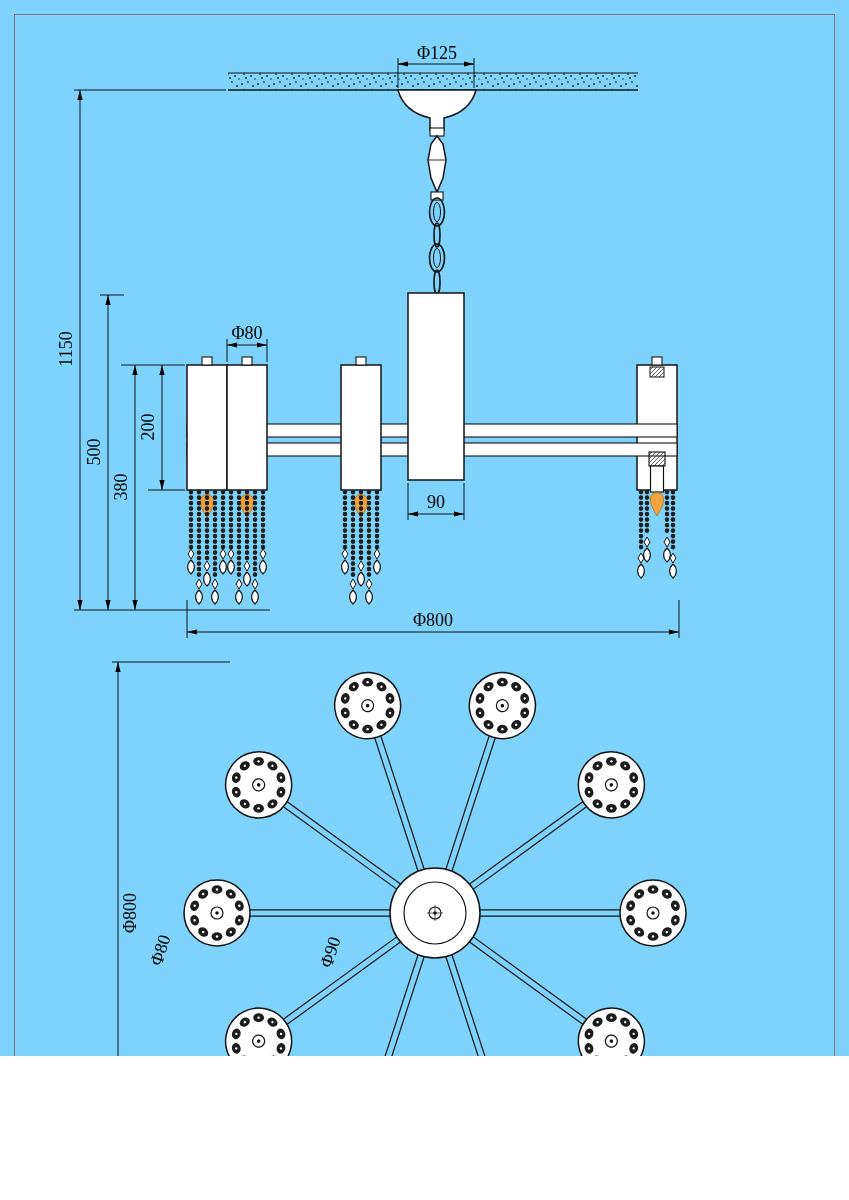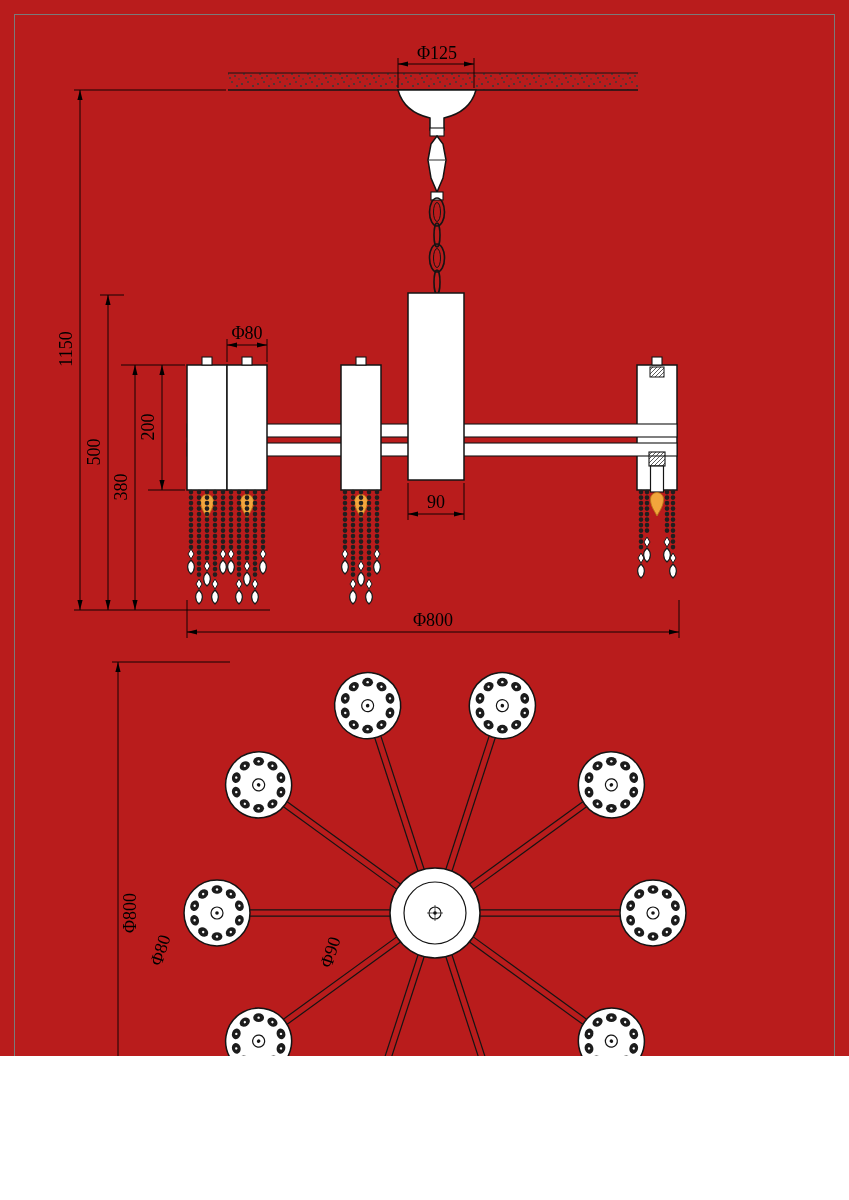--- a/index.html
+++ b/index.html
@@ -1,16 +1,16 @@
 <!DOCTYPE html>
 <html><head>
 <meta charset="utf-8">
 <style>
   html,body{margin:0;padding:0;background:#ffffff;}
-  .page{width:849px;height:1056px;position:relative;background:#b91c1c;overflow:hidden;}
+  .page{width:849px;height:1056px;position:relative;background:#7dd3fc;overflow:hidden;}
   svg{display:block;}
   .dim-text{font-family:"Liberation Serif","DejaVu Serif",serif;font-size:18px;fill:#000;}
   .thin{stroke:#000;stroke-width:0.9;fill:none;}
   .dimline{stroke:#000;stroke-width:0.9;fill:none;}
   .outline{stroke:#141414;stroke-width:1.5;fill:#ffffff;}
   .outline-thin{stroke:#141414;stroke-width:1.1;fill:#ffffff;}
   .arm{stroke:#141414;stroke-width:1.2;fill:none;}
   .beads{stroke:#1f1f1f;stroke-width:4.6;stroke-dasharray:0.1 5.4;stroke-linecap:round;fill:none;}
 </style>
 </head>

